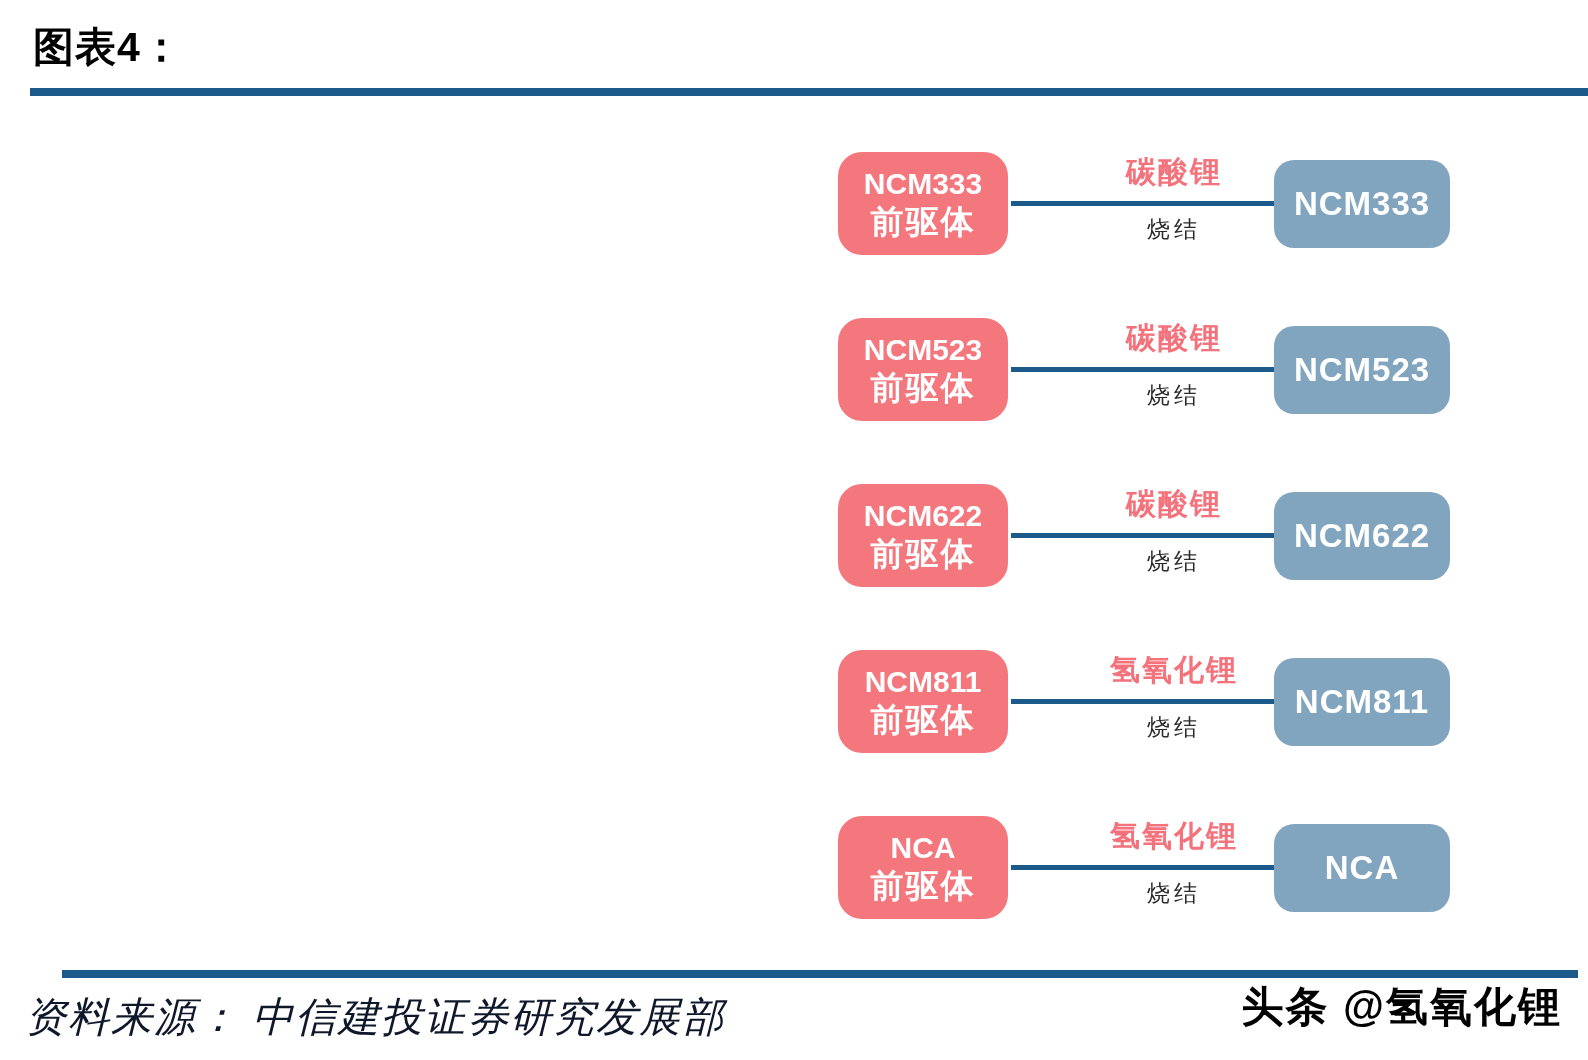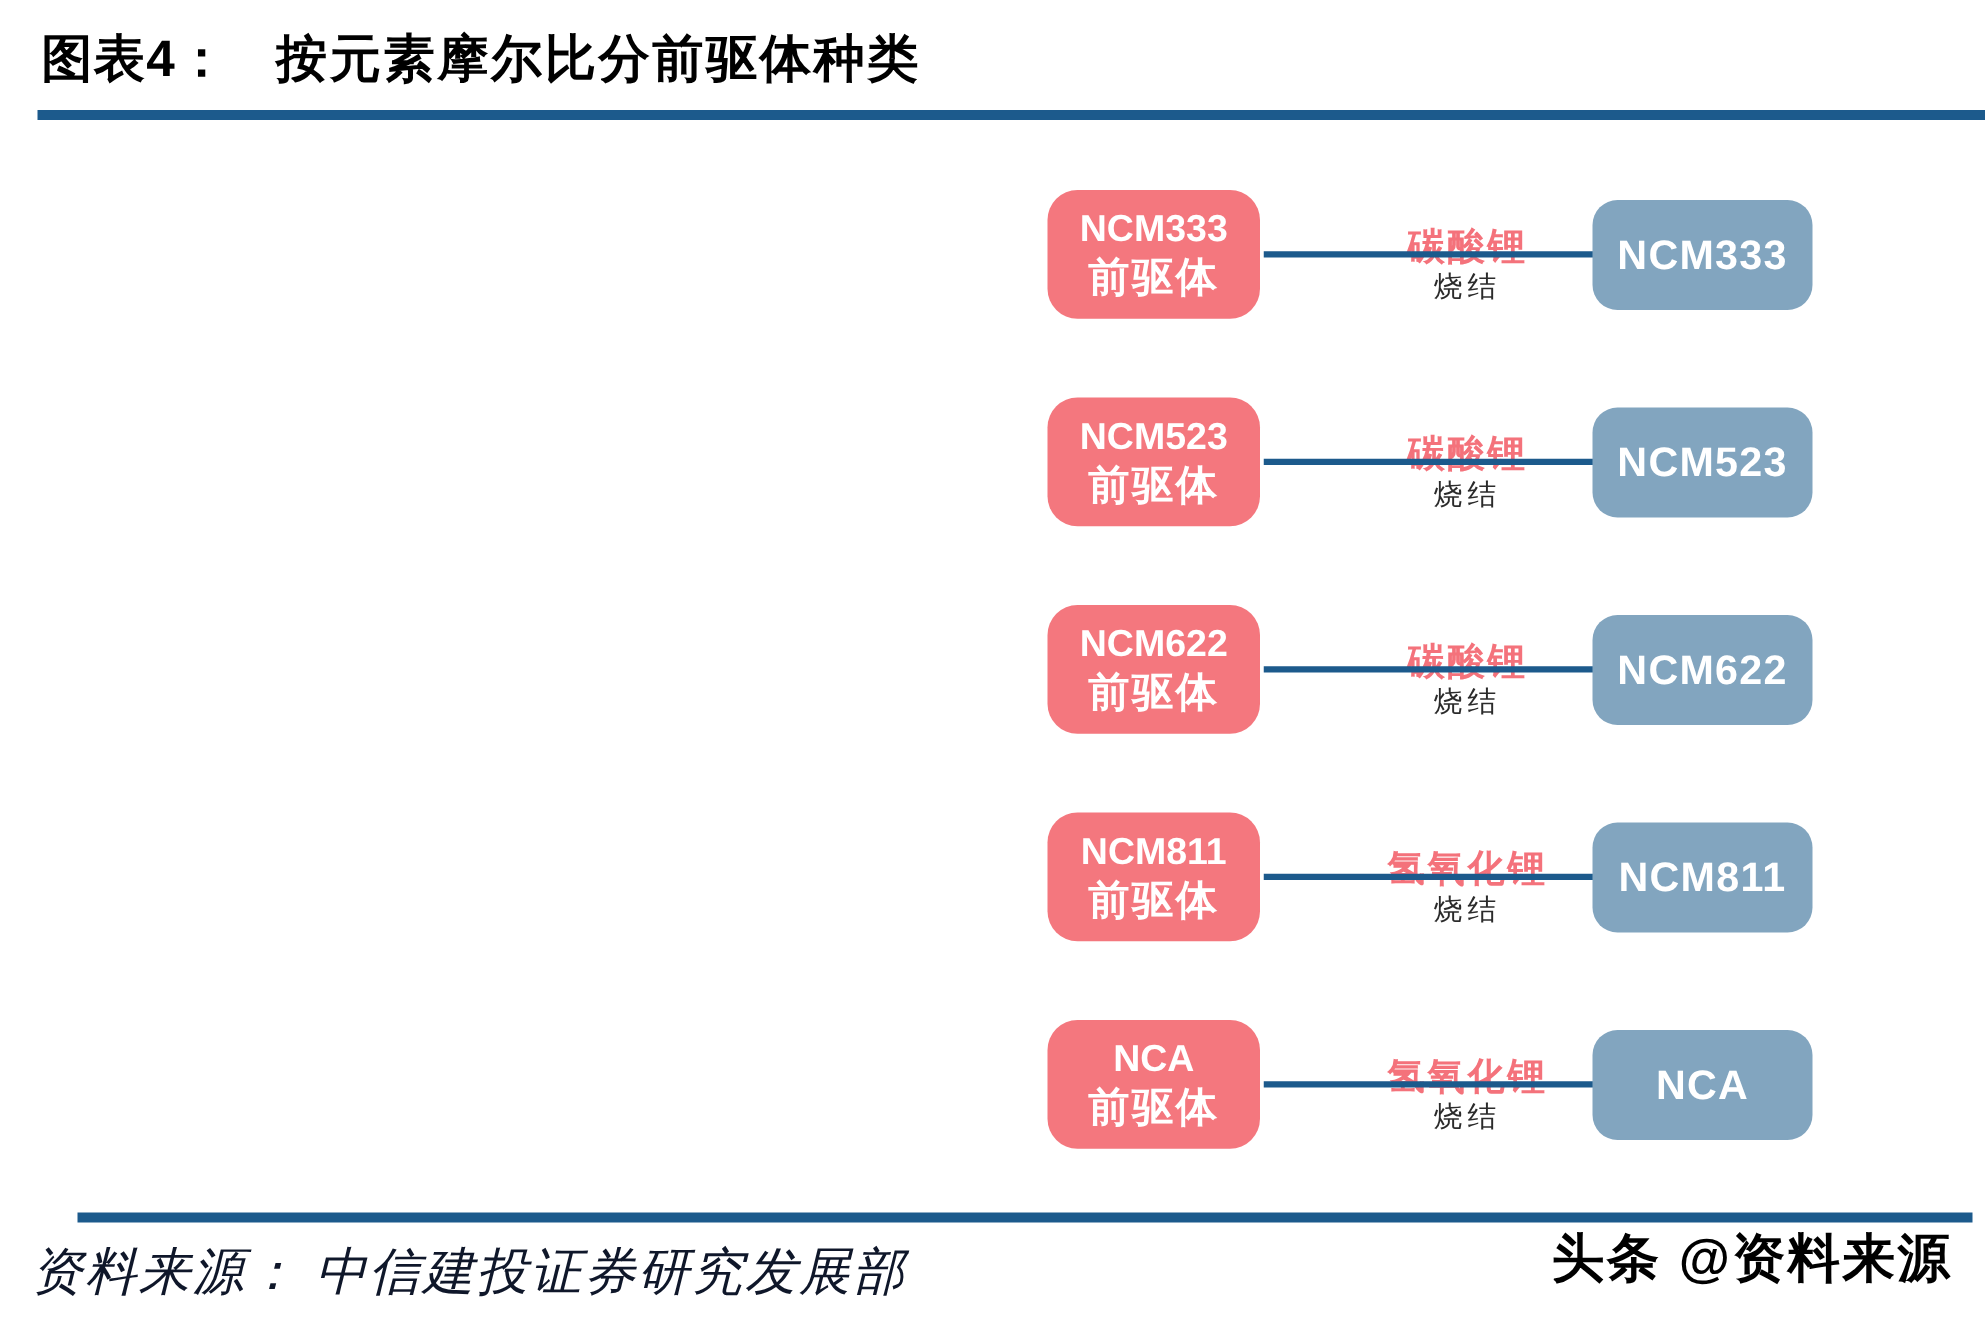--- a/index.html
+++ b/index.html
@@ -42,21 +42,21 @@
     position:absolute;left:173px;top:49px;width:311px;height:5px;background:#1C5A8C;
   }
   .arrow-head{
     position:absolute;left:482px;top:41px;width:0;height:0;
     border-left:17px solid #1C5A8C;
     border-top:10px solid transparent;
     border-bottom:10px solid transparent;
   }
   .reagent-label{
     position:absolute;left:172px;top:0;width:328px;text-align:center;
-    font-size:30px;font-weight:700;color:#F4727B;letter-spacing:2px;margin-top:25px;
+    font-size:30px;font-weight:700;color:#F4727B;letter-spacing:2px;
   }
   .process-label{
     position:absolute;left:172px;top:62px;width:328px;text-align:center;
     font-size:23px;color:#2b2b2b;letter-spacing:4px;
   }
   
   .rule-bottom{
     position:absolute;left:62px;right:10px;top:970px;height:8px;background:#1C5A8C;
   }
   .source-note{
@@ -67,21 +67,20 @@
   .watermark{
     position:absolute;right:26px;top:979px;
     font-size:42px;font-weight:700;color:#000;letter-spacing:2px;white-space:nowrap;
   }
 </style>
 </head>
 <body>
 
 <div class="title-row">
   <span class="figure-label">图表4：</span>
-  <span class="figure-title">按元素摩尔比分前驱体种类</span>
 </div>
 <div class="rule-top"></div>
 
 <div class="diagram">
 
   <div class="flow-row">
     <div class="pre-box">
       <span class="pre-name">NCM333</span>
       <span class="pre-suffix">前驱体</span>
     </div>
@@ -147,13 +146,13 @@
     <div class="process-label">烧结</div>
     <div class="prod-box">
       <span>NCA</span>
     </div>
   </div>
 
 </div>
 
 <div class="rule-bottom"></div>
 <div class="source-note">资料来源： 中信建投证券研究发展部</div>
-<div class="watermark">头条 @资料来源</div>
+<div class="watermark">头条 @氢氧化锂</div>
 
 </body></html>

